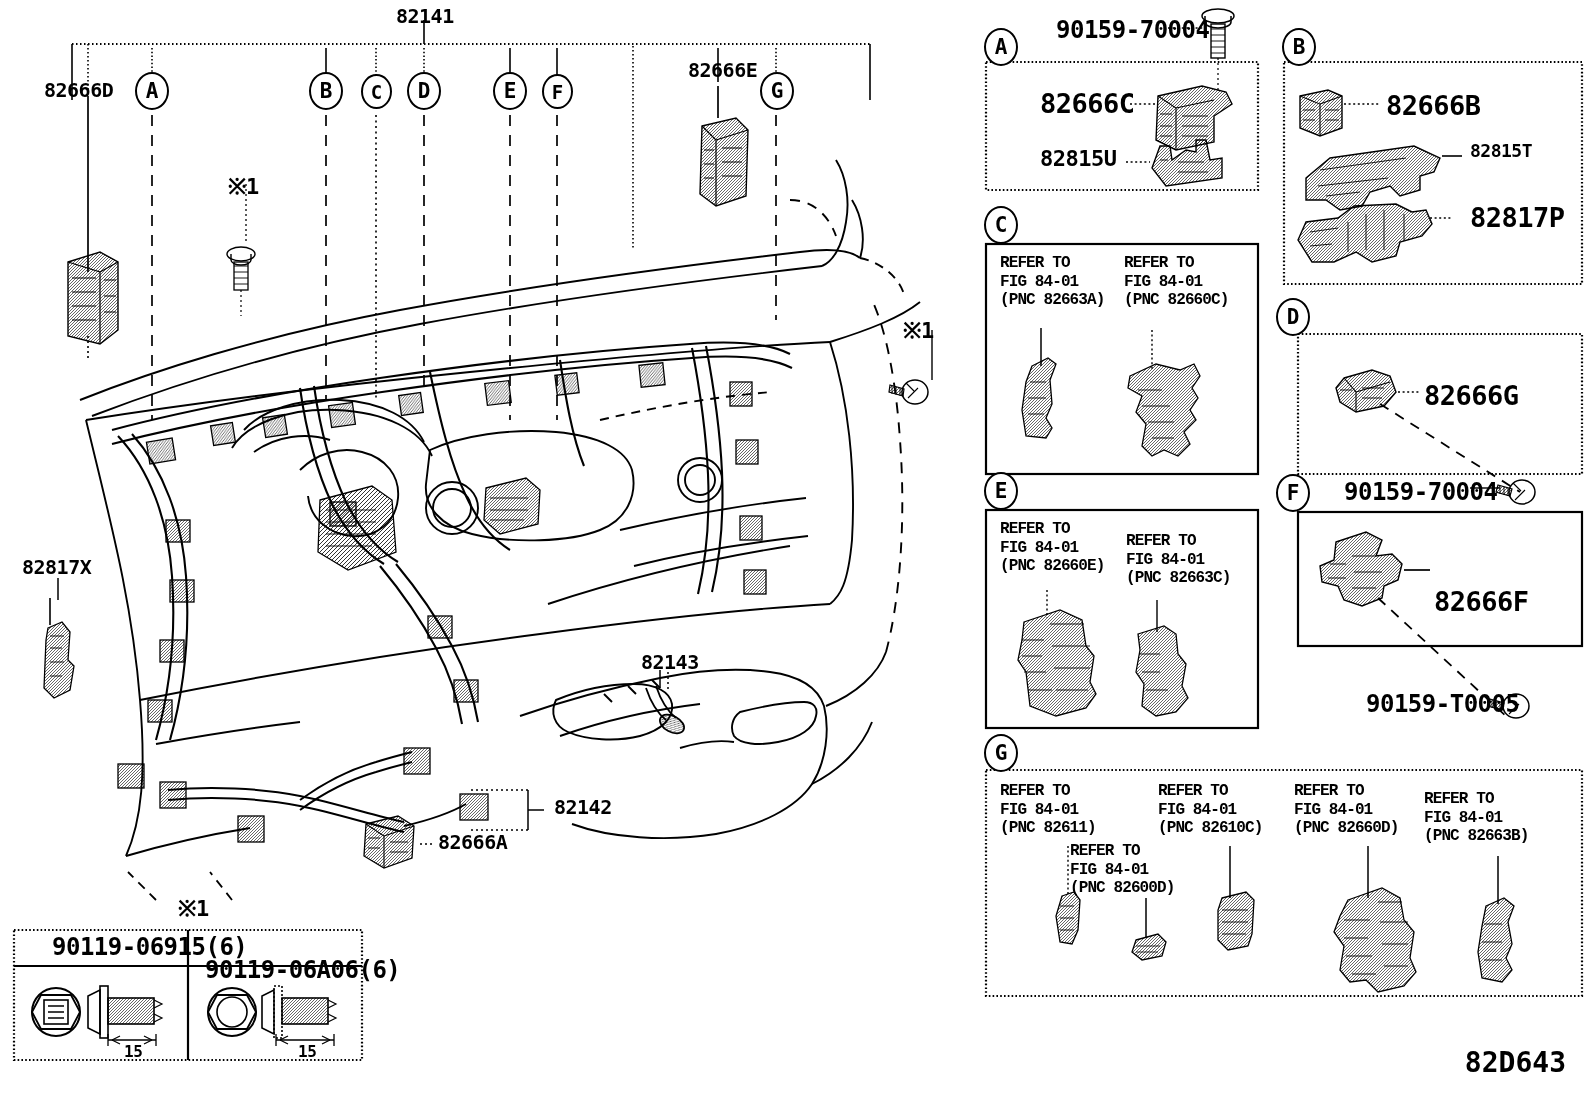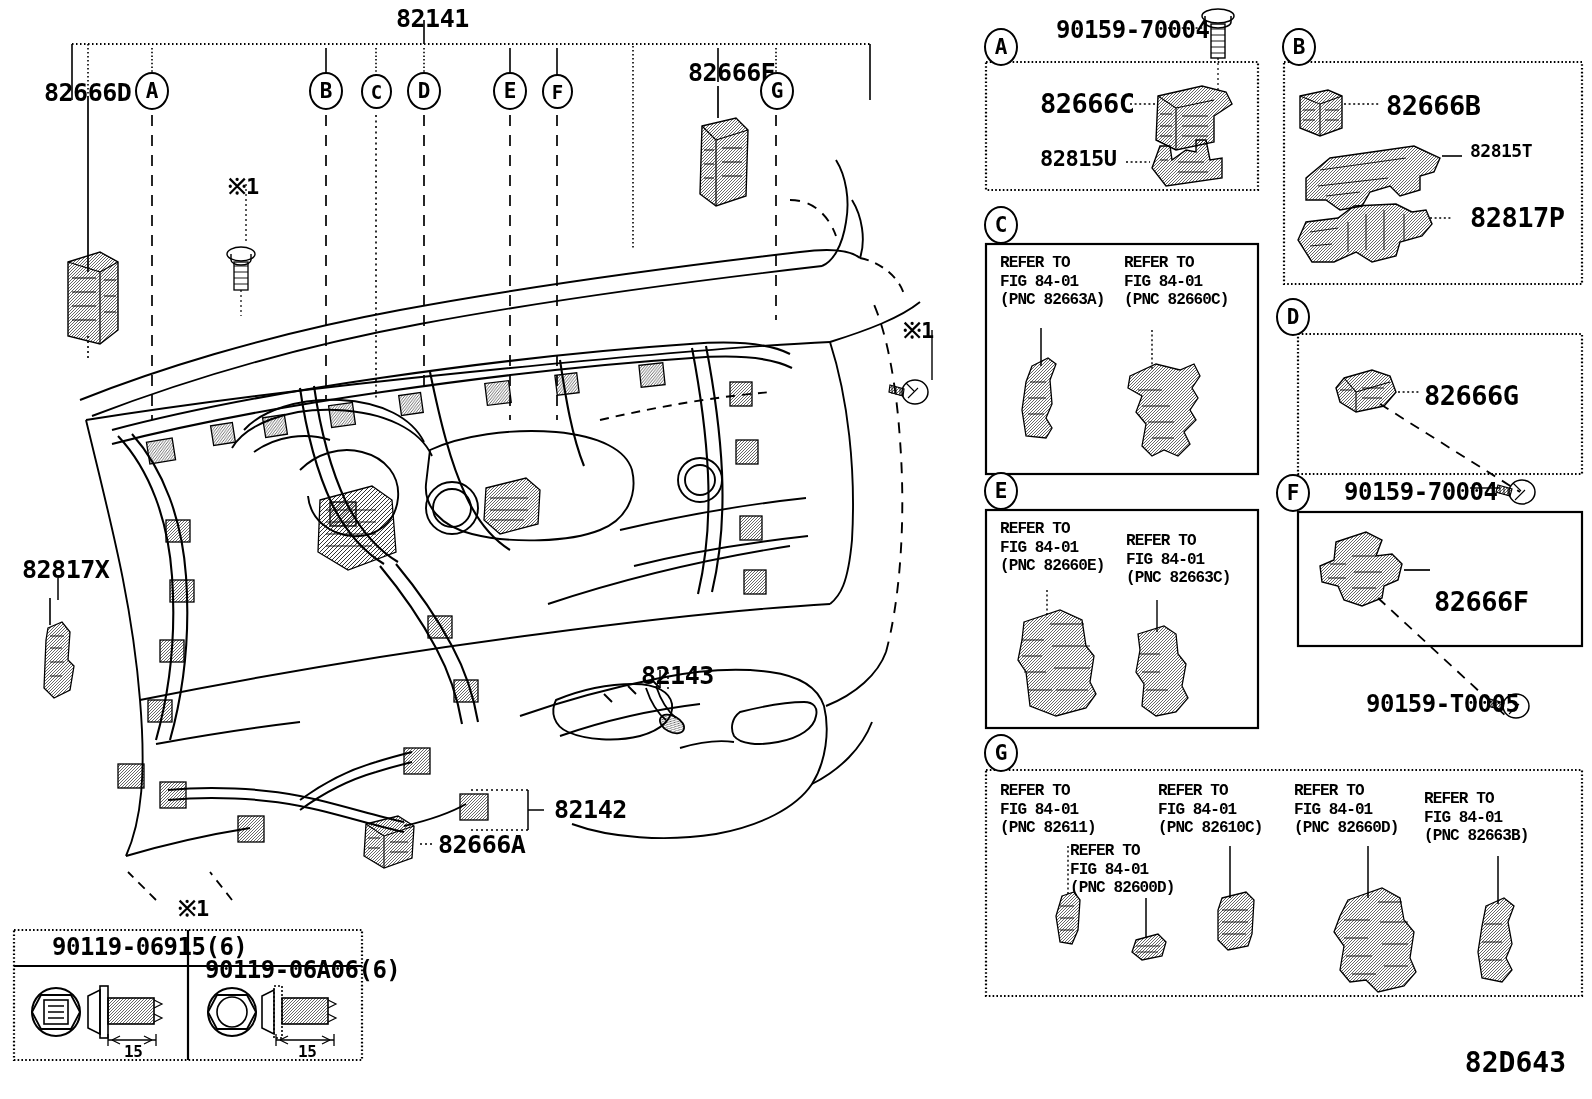--- a/index.html
+++ b/index.html
@@ -2,21 +2,21 @@
 <html><head>
 <meta charset="utf-8">
 <style>
   html,body{margin:0;padding:0;background:#fff;}
   body{width:1592px;height:1099px;position:relative;overflow:hidden;
        font-family:"DejaVu Sans Mono","Liberation Mono",monospace;color:#000;}
   .pg{position:absolute;left:0;top:0;width:1592px;height:1099px;}
   svg{display:block;}
   .lbl{position:absolute;font-family:"DejaVu Sans Mono","Liberation Mono",monospace;
        font-weight:700;color:#000;white-space:pre;letter-spacing:-0.5px;}
-  .t28{font-size:25px;}
+  .t28{font-size:20px;}
   .t24{font-size:24px;}
   .t22{font-size:22px;}
   .t20{font-size:16px;}
   .cal{position:absolute;width:34px;height:38px;border:2.2px solid #000;
        border-radius:50%;box-sizing:border-box;display:flex;align-items:center;
        justify-content:center;font-size:21px;font-weight:700;
        font-family:"DejaVu Sans Mono","Liberation Mono",monospace;background:#fff;}
   .cal.sm{width:31px;height:35px;font-size:19px;}
   .refblk{position:absolute;font-size:16px;font-weight:700;line-height:1.17;
           white-space:pre;letter-spacing:-0.9px;
@@ -451,21 +451,21 @@
   </g>
   </g>
 </svg>
 </div>
 
 <div class="lbl t28" style="left:396px;top:4px;">82141</div>
 
 <div class="lbl t28" style="left:44px;top:78px;">82666D</div>
 <div class="lbl t28" style="left:688px;top:58px;">82666E</div>
 <div class="lbl t28" style="left:22px;top:555px;">82817X</div>
-<div class="lbl t28" style="left:641px;top:650px;margin-top:11px;">82143</div>
+<div class="lbl t28" style="left:641px;top:650px;">82143</div>
 <div class="lbl t28" style="left:554px;top:795px;">82142</div>
 <div class="lbl t28" style="left:438px;top:830px;">82666A</div>
 
 <div class="lbl t22" style="left:228px;top:170px;">※1</div>
 <div class="lbl t22" style="left:903px;top:314px;">※1</div>
 <div class="lbl t22" style="left:178px;top:892px;">※1</div>
 
 <div class="cal" style="left:135px;top:72px;">
   <span>A</span>
   </div>

